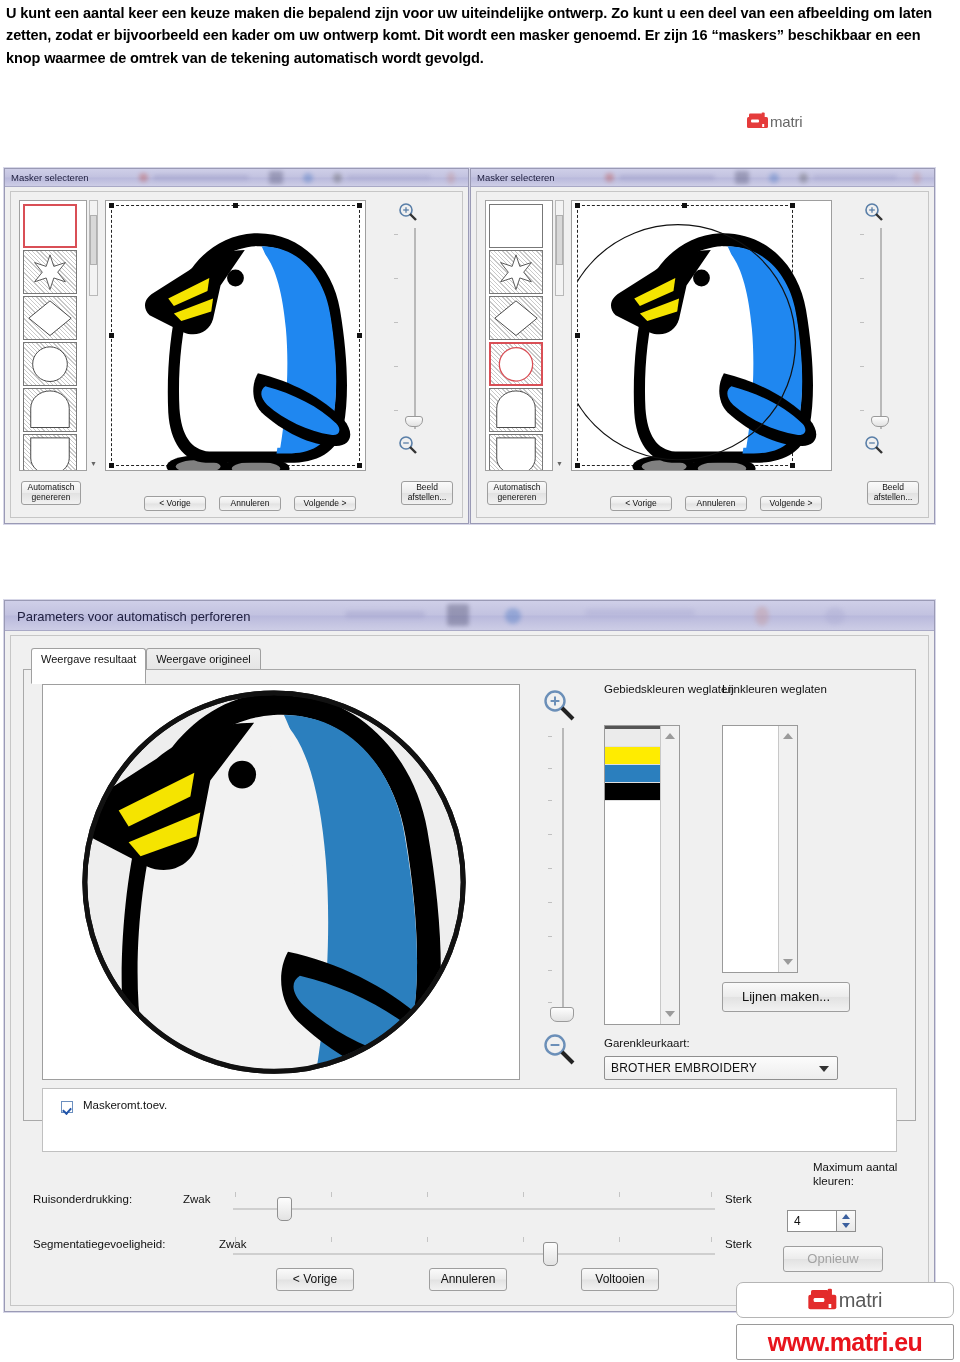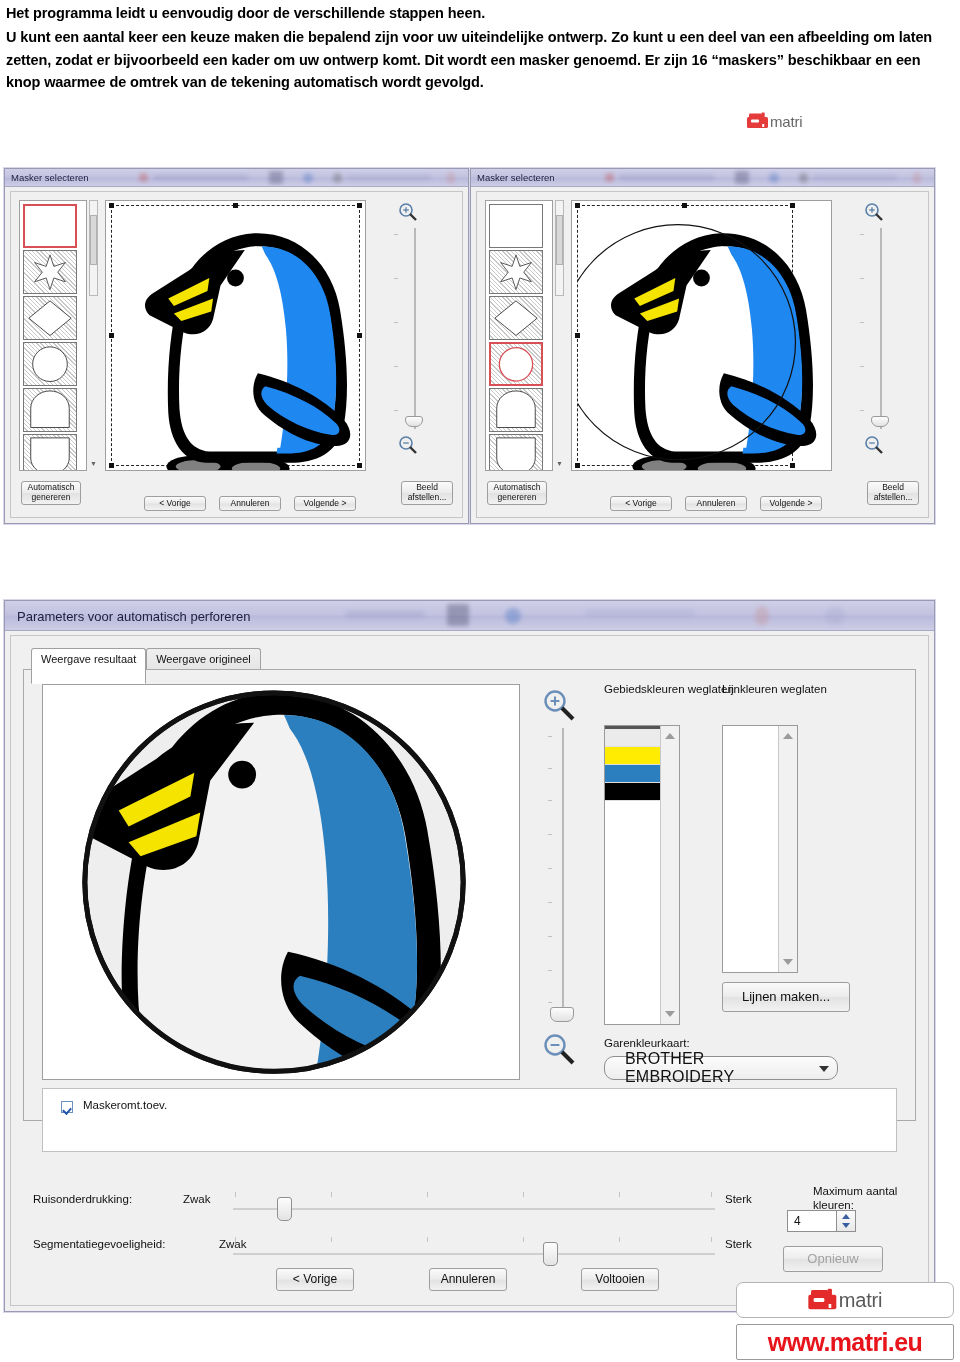--- a/index.html
+++ b/index.html
@@ -64,22 +64,22 @@
 
   .groupbox{position:absolute;border:1px solid #bcbcbc;background:#fff;box-sizing:border-box;}
   .lbl{position:absolute;font-size:11.5px;color:#111;line-height:1.25;}
   .listbox{position:absolute;background:#fff;border:1px solid #9a9a9a;box-sizing:border-box;}
   .lb-scroll{position:absolute;right:0;top:0;bottom:0;width:18px;background:#f1f1f1;border-left:1px solid #c8c8c8;}
   .lb-up,.lb-dn{position:absolute;left:50%;transform:translateX(-50%);width:0;height:0;border-left:5px solid transparent;border-right:5px solid transparent;}
   .lb-up{top:7px;border-bottom:6px solid #9b9b9b;}
   .lb-dn{bottom:7px;border-top:6px solid #9b9b9b;}
   .swatch{height:17px;border-bottom:1px solid #dfdfdf;}
 
-  .combo{position:absolute;background:linear-gradient(180deg,#fcfcfc,#ededed);border:1px solid #8f8f8f;border-radius:10px;
-         box-sizing:border-box;font-size:16px;color:#111;display:flex;align-items:center;padding:0 20px;letter-spacing:.2px;}
+  .combo{position:absolute;background:linear-gradient(180deg,#fcfcfc,#ededed);border:1px solid #8f8f8f;border-radius:2px;
+         box-sizing:border-box;font-size:12px;color:#111;display:flex;align-items:center;padding:0 6px;letter-spacing:.2px;}
   .combo .arr{position:absolute;right:8px;top:50%;margin-top:-2px;width:0;height:0;
               border-left:5px solid transparent;border-right:5px solid transparent;border-top:6px solid #333;}
 
   .spin{position:absolute;background:#fff;border:1px solid #8f8f8f;box-sizing:border-box;font-size:12px;
         color:#111;display:flex;align-items:center;padding-left:6px;}
   .spin-btns{position:absolute;right:-20px;top:-1px;width:20px;height:22px;background:linear-gradient(180deg,#fbfbfb,#e9e9e9);
              border:1px solid #8f8f8f;box-sizing:border-box;}
   .spin-btns i{position:absolute;left:50%;transform:translateX(-50%);width:0;height:0;
                border-left:4px solid transparent;border-right:4px solid transparent;}
   .spin-btns i.u{top:3px;border-bottom:5px solid #3a5f9e;}
@@ -97,21 +97,20 @@
   
   .logo-box{position:absolute;border:1px solid #b5b5b5;border-radius:7px;background:#fff;display:flex;
             align-items:center;justify-content:center;}
   .url-box{position:absolute;border:1px solid #9a9a9a;border-radius:2px;background:#fff;display:flex;
            align-items:center;justify-content:center;color:#e8141c;font-weight:bold;font-size:25px;letter-spacing:-.6px;}
 </style>
 </head>
 <body>
 
 <div class="intro">
-  <p>Het programma leidt u eenvoudig door de verschillende stappen heen.</p>
   <p>U kunt een aantal keer een keuze maken die bepalend zijn voor uw uiteindelijke ontwerp. Zo kunt u een deel van een afbeelding om laten zetten, zodat er bijvoorbeeld een kader om uw ontwerp komt. Dit wordt een masker genoemd. Er zijn 16 “maskers”  beschikbaar en een knop waarmee de omtrek van de tekening automatisch wordt gevolgd.</p>
 </div>
 
 <div class="logo-top matri-logo">
   <span class="matri-machine">
     <svg width="22" height="18" viewBox="0 0 22 18">
       <rect x="0" y="5" width="21" height="11" rx="1.5" fill="#e32b2b"></rect>
       <rect x="2" y="1.5" width="13" height="5" rx="1.2" fill="#e32b2b"></rect>
       <rect x="14.5" y="0.5" width="3.2" height="10" rx="1" fill="#e32b2b"></rect>
       <rect x="4" y="7.5" width="8" height="3" rx="1" fill="#ffffff"></rect>
@@ -513,21 +512,21 @@
       <span class="htick" style="left:98px;top:0;"></span>
       <span class="htick" style="left:194px;top:0;"></span>
       <span class="htick" style="left:290px;top:0;"></span>
       <span class="htick" style="left:386px;top:0;"></span>
       <span class="htick" style="left:478px;top:0;"></span>
       <div class="hslider" style="left:0;right:0;top:16px;"></div>
       <div class="hhandle" style="left:310px;top:5px;"></div>
     </div>
     <div class="lbl" style="left:714px;top:601px;">Sterk</div>
 
-    <div class="lbl" style="left:762px;top:548px;padding-left:40px;">Maximum aantal kleuren:</div>
+    <div class="lbl" style="left:762px;top:524px;padding-left:40px;">Maximum aantal kleuren:</div>
     <div class="spin" style="left:776px;top:574px;width:50px;height:22px;">
       <span>4</span>
       <span class="spin-btns">
         <i class="u"></i>
           <i class="d"></i>
       </span>
     </div>
     <div class="btn disabled" style="left:772px;top:610px;width:100px;height:26px;font-size:13px;">
       <span>Opnieuw</span>
     </div>

